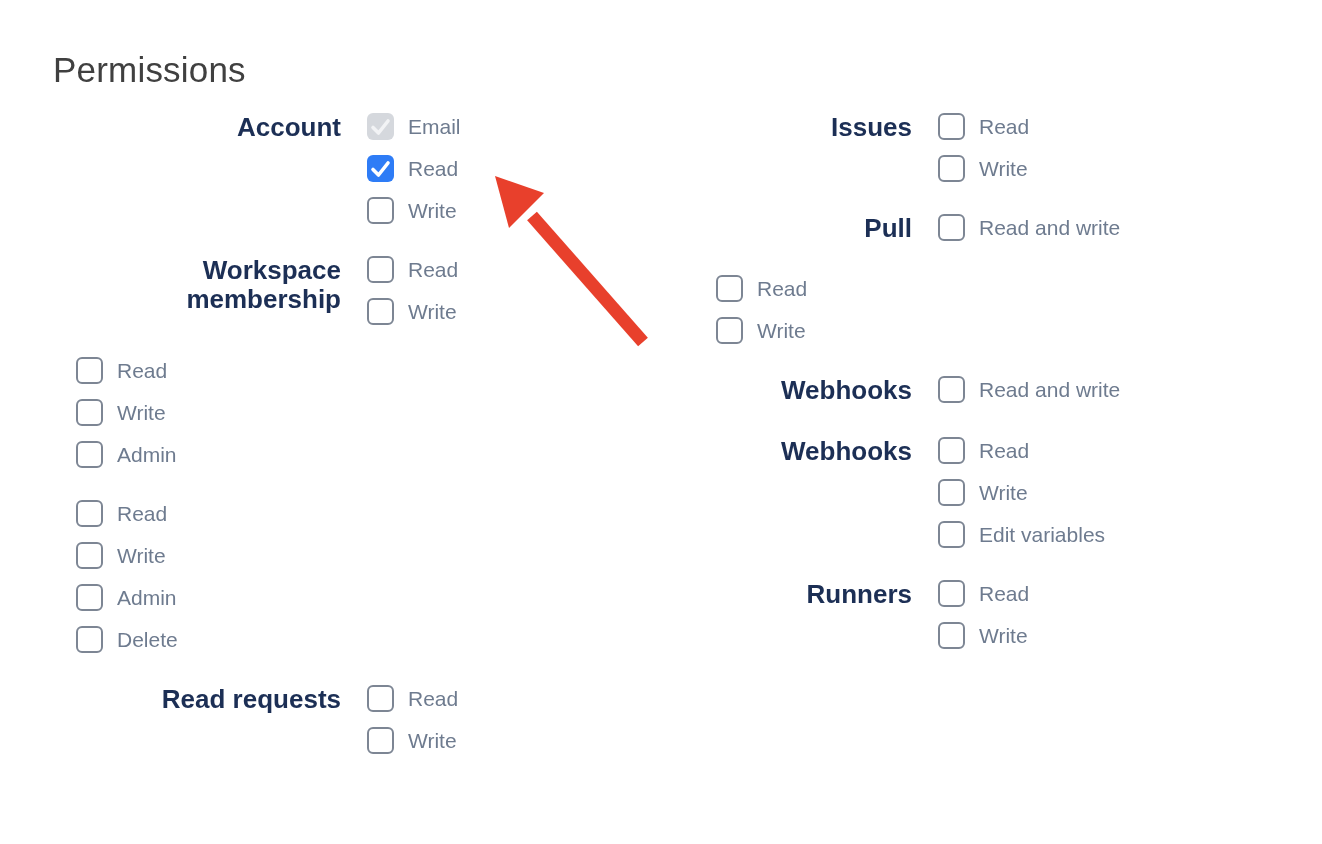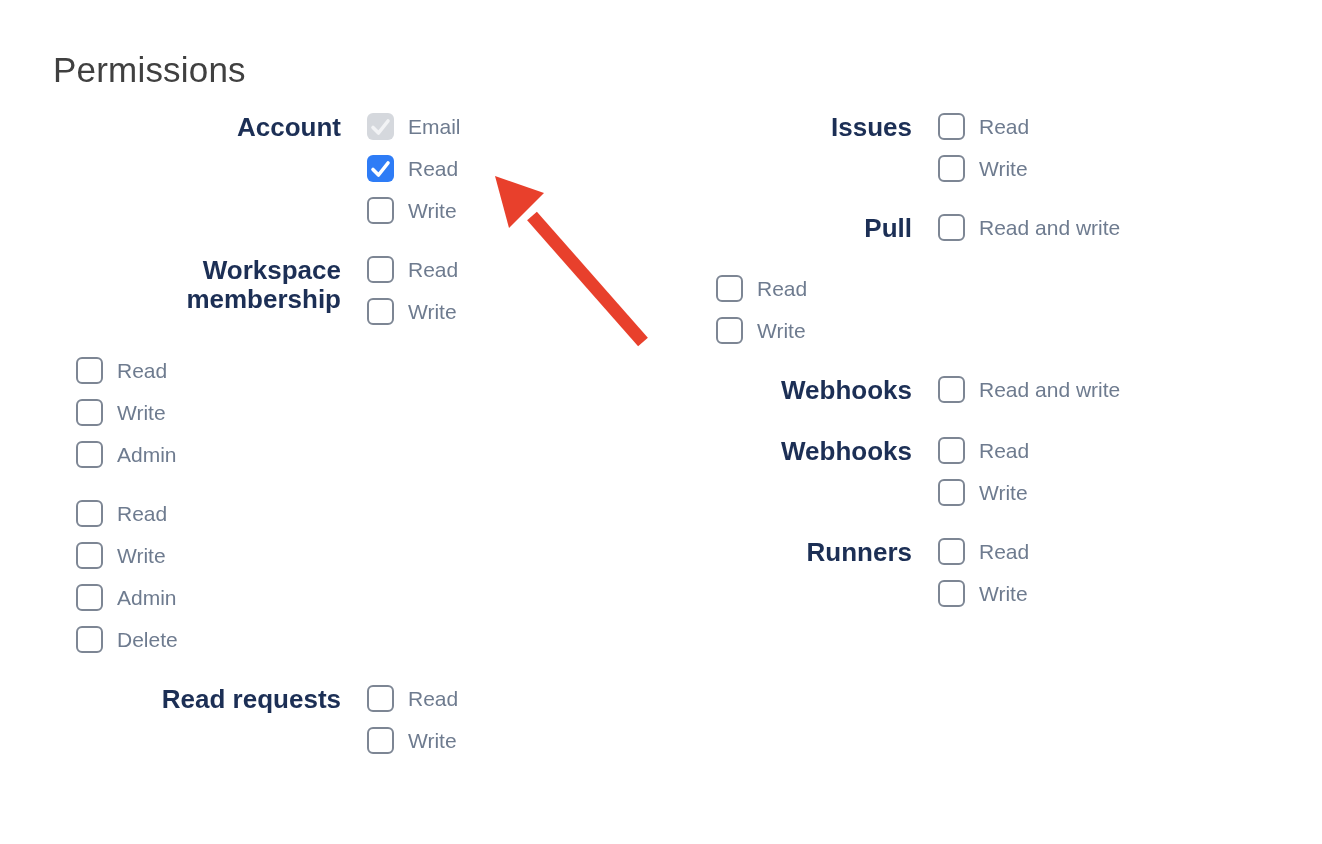--- a/index.html
+++ b/index.html
@@ -210,20 +210,24 @@
       <div class="group-label">Webhooks</div>
       <div class="cb-list">
         <label class="cb-row">
           <span class="cb unchecked"></span>
           <span class="cb-label">Read</span>
         </label>
         <label class="cb-row">
           <span class="cb unchecked"></span>
           <span class="cb-label">Write</span>
         </label>
+        <label class="cb-row">
+          <span class="cb unchecked"></span>
+          <span class="cb-label">Edit variables</span>
+        </label>
       </div>
     </div>
     <div class="perm-group">
       <div class="group-label">Runners</div>
       <div class="cb-list">
         <label class="cb-row">
           <span class="cb unchecked"></span>
           <span class="cb-label">Read</span>
         </label>
         <label class="cb-row">

